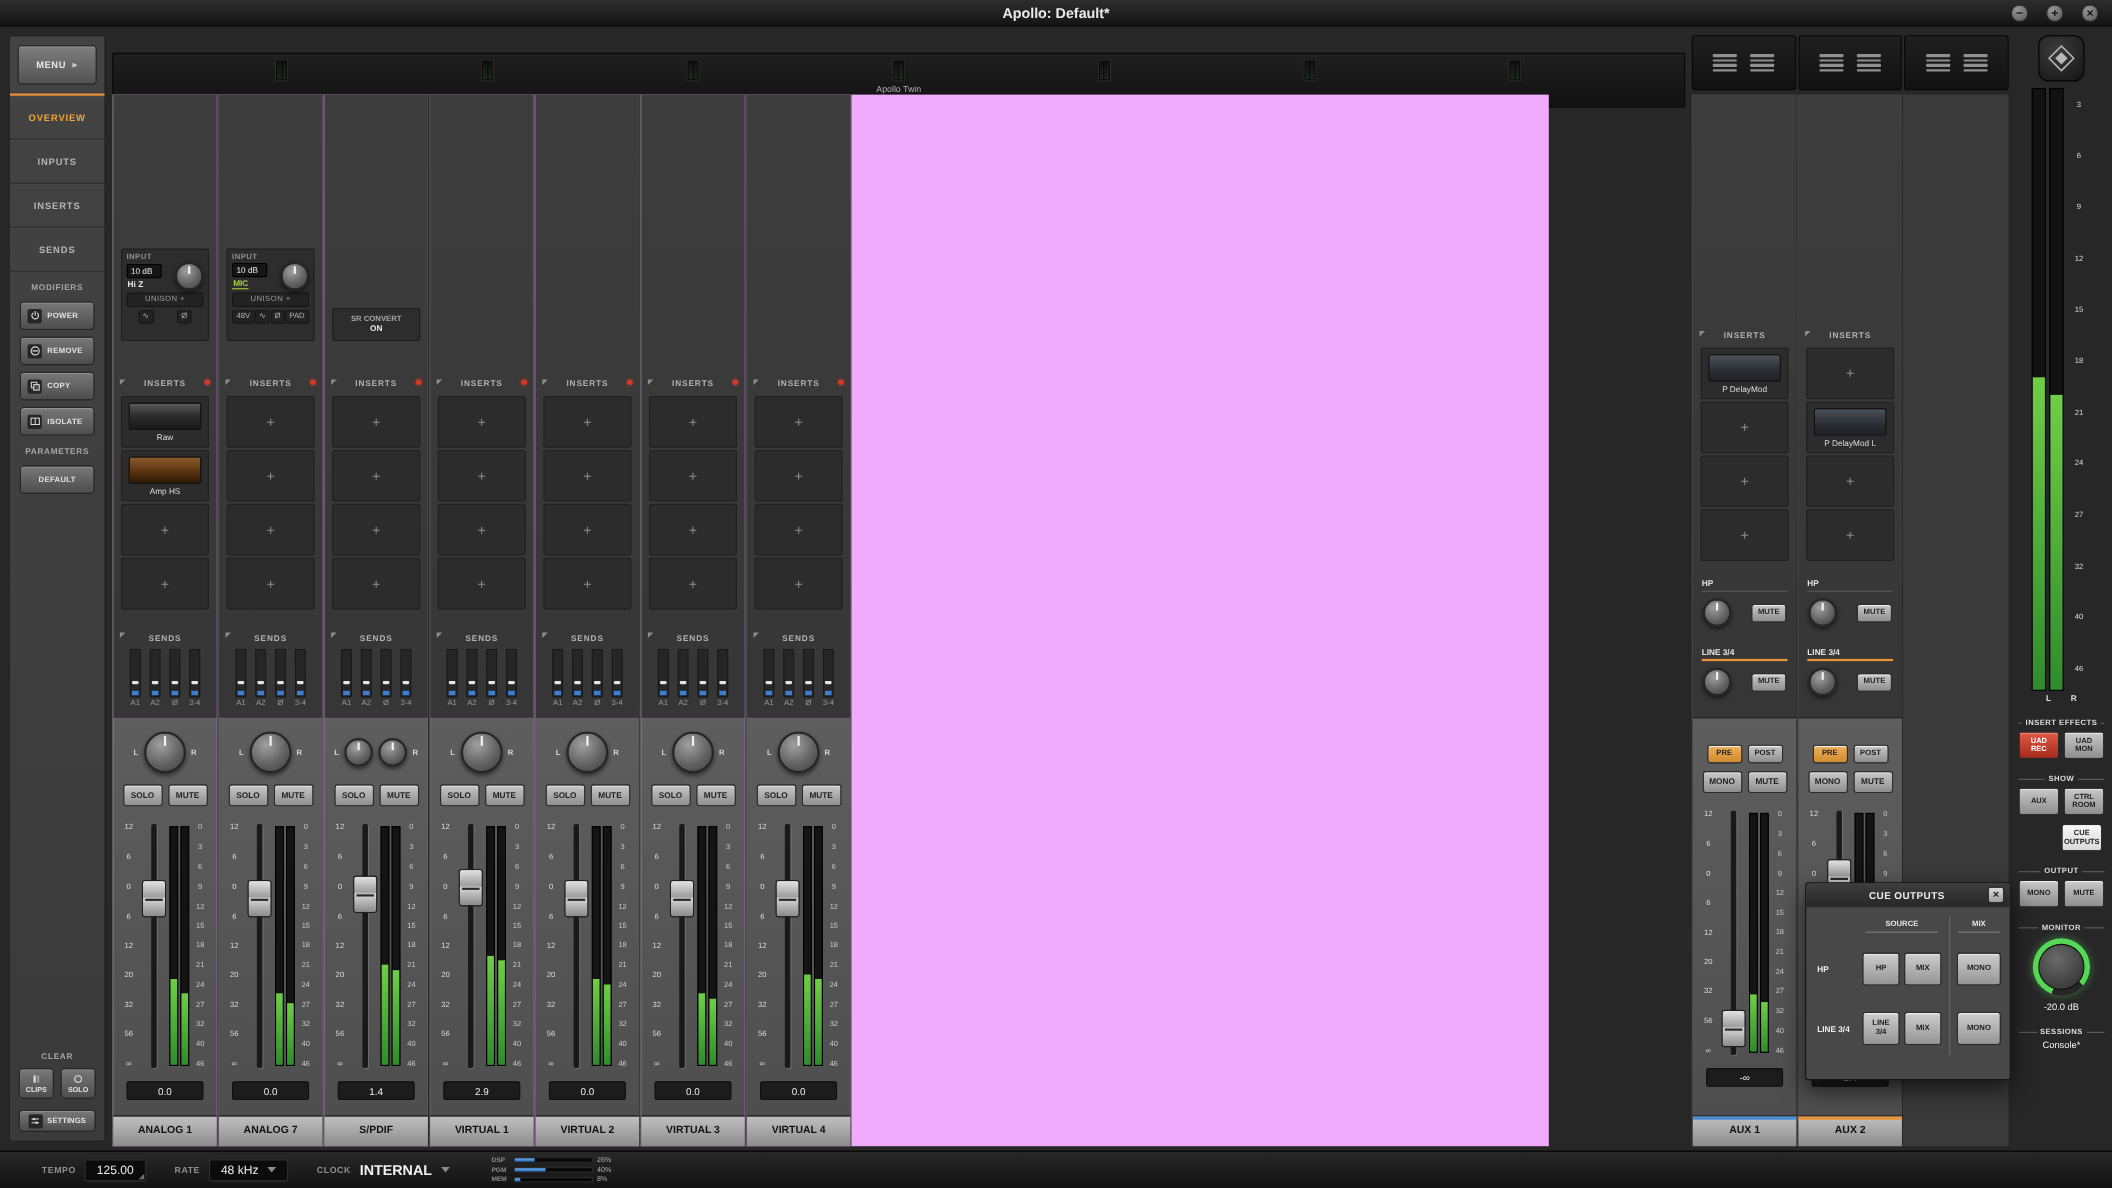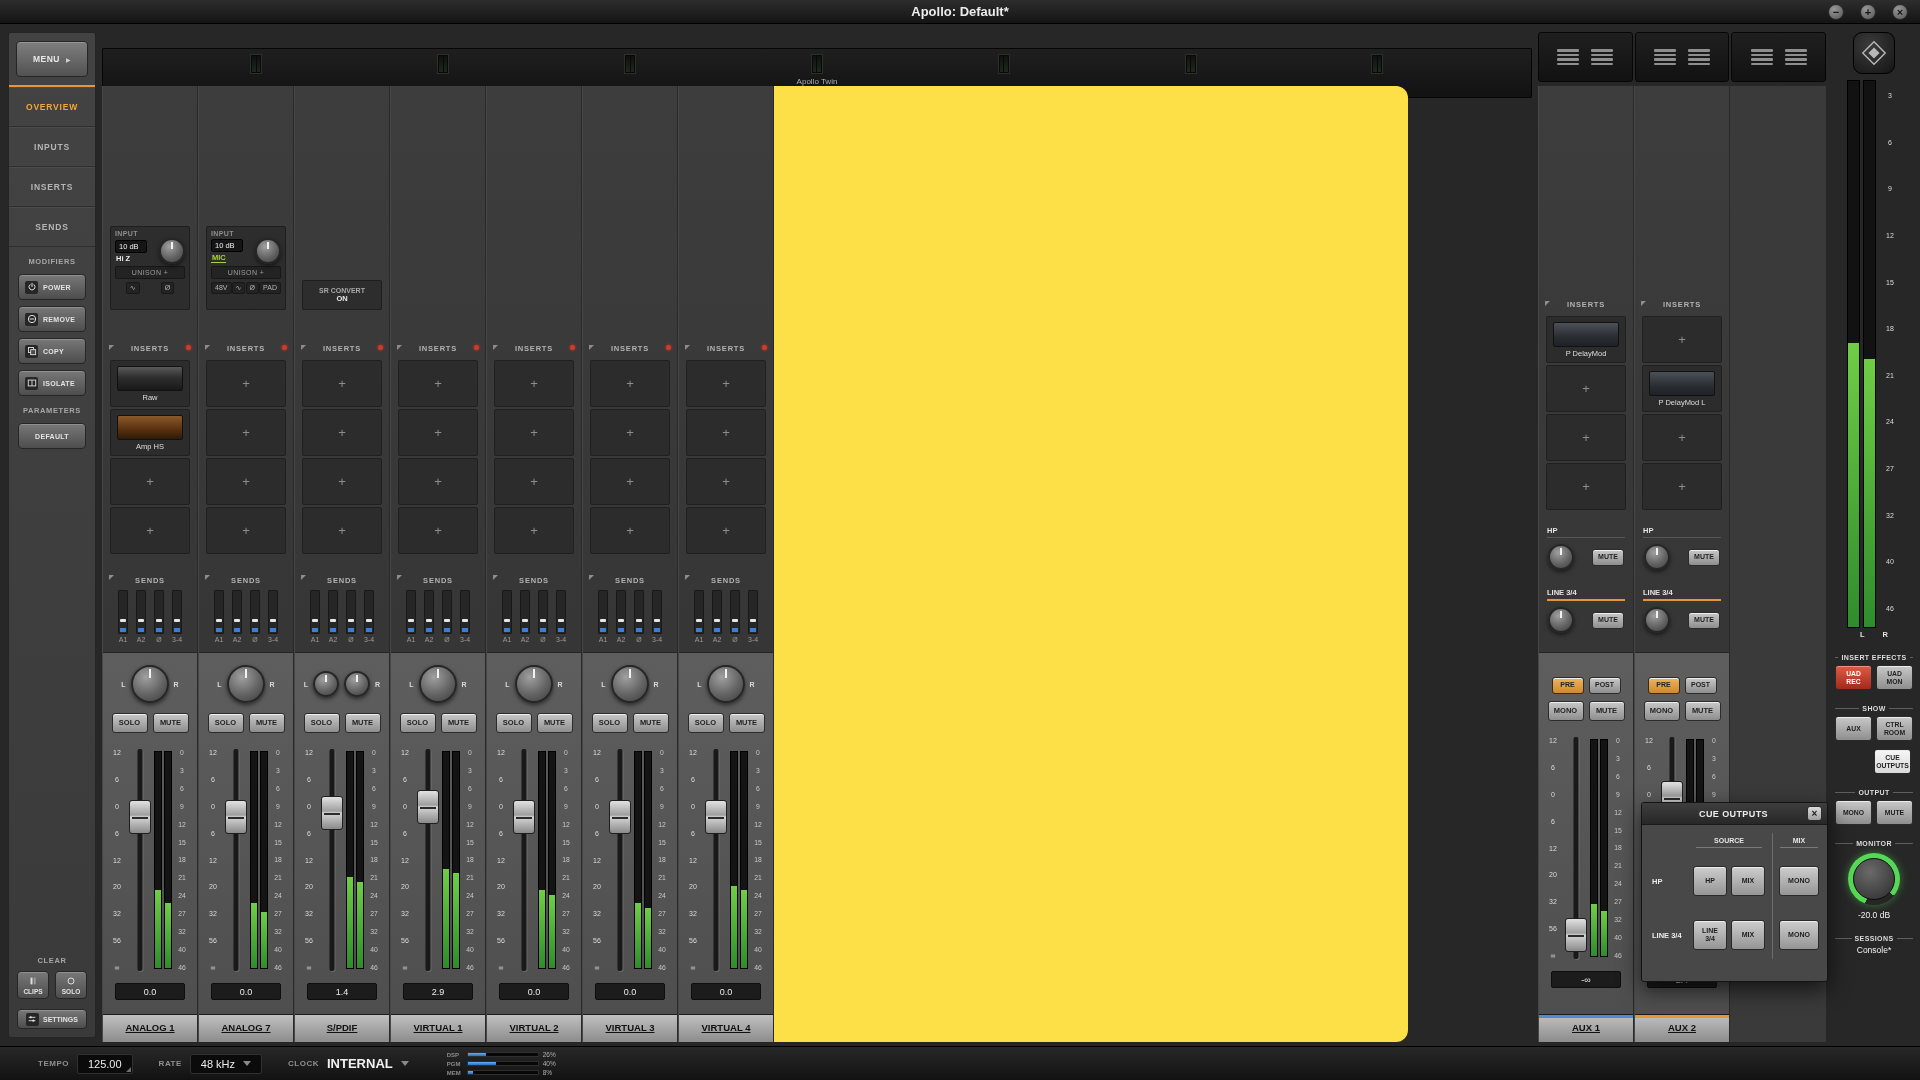--- a/index.html
+++ b/index.html
@@ -45,21 +45,21 @@
 
   
   .device-strip{position:absolute;left:102px;top:32px;width:1430px;height:50px;background:linear-gradient(#1f1f1f,#121212);
     border:1px solid #060606;border-radius:1px;display:flex;flex-direction:column;margin-top:16px;}
   .dev-meters{display:flex;justify-content:space-around;padding:5px 60px 0;}
   .dev-meter{width:12px;height:20px;background:#090909;border:1px solid #2e2e2e;display:flex;gap:1px;padding:1px;}
   .dev-meter i{flex:1;background:linear-gradient(to top,#1d2a1d,#101010);}
   .dev-label{text-align:center;font-size:8px;color:#b0b0b0;margin-top:3px;}
 
   
-  .main-area{position:absolute;left:102px;top:86px;width:1306px;height:956px;background:#fde047;border-radius:12px;}
+  .main-area{position:absolute;left:102px;top:86px;width:1306px;height:956px;background:#f0abfc;}
   .channels{display:flex;height:100%;}
   .channel{width:96px;height:100%;display:flex;flex-direction:column;border-right:1px solid #292929;border-left:1px solid #474747;}
   .ch-upper{height:566px;background:linear-gradient(#3d3d3d,#363636);display:flex;flex-direction:column;}
   .ch-lower{flex:1;background:linear-gradient(#5e5e5e,#4d4d4d);border-top:1px solid #242424;display:flex;flex-direction:column;}
 
   .input-area{height:224px;display:flex;flex-direction:column;justify-content:flex-end;padding:0 7px;}
   .input-block{height:84px;background:#2d2d2d;border:1px solid #1e1e1e;border-radius:2px;padding:3px 4px 2px;display:flex;flex-direction:column;}
   .ib-title{font-size:7px;color:#8f8f8f;font-weight:bold;letter-spacing:.4px;}
   .ib-row{display:flex;justify-content:space-between;align-items:center;margin-top:1px;}
   .ib-left{display:flex;flex-direction:column;gap:1px;}
@@ -128,21 +128,21 @@
   .fader-cap{position:absolute;left:50%;transform:translateX(-50%);width:22px;height:34px;border-radius:3px;
     background:linear-gradient(#e2e2e2,#9e9e9e 44%,#d5d5d5 50%,#8a8a8a);border:1px solid #1f1f1f;}
   .fader-cap::after{content:"";position:absolute;left:2px;right:2px;top:16px;height:2px;background:#2b2b2b;}
   .meter{display:flex;gap:2px;padding:8px 0 10px;}
   .mbar{width:8px;position:relative;background:#141414;border:1px solid #000;}
   .mfill{position:absolute;bottom:0;left:0;right:0;background:linear-gradient(to top,#2f8c2c,#6fce45);}
   .valbox{margin:4px 12px 0;height:17px;background:#1c1c1c;border:1px solid #0e0e0e;border-radius:2px;
     color:#ececec;font-size:9px;display:flex;align-items:center;justify-content:center;}
   .nameplate{margin-top:auto;height:28px;background:linear-gradient(#c0c0c0,#8c8c8c);border-top:1px solid #1c1c1c;
     color:#101010;font-size:9.5px;font-weight:bold;display:flex;align-items:center;justify-content:center;
-    position:relative;text-align:left;white-space:pre-line;line-height:1.1;text-decoration:underline;}
+    position:relative;text-align:left;white-space:pre-line;line-height:1.1;}
   .nameplate .accent{position:absolute;top:0;left:0;right:0;height:3px;}
 
   
   .aux-area{position:absolute;left:1538px;top:32px;width:288px;height:1010px;}
   .aux-tops{display:flex;gap:2px;height:50px;}
   .aux-top{flex:1;background:linear-gradient(#1f1f1f,#121212);border:1px solid #060606;border-radius:3px;
     display:flex;align-items:center;justify-content:center;gap:12px;}
   .burger{width:22px;height:16px;display:flex;flex-direction:column;justify-content:space-between;}
   .burger i{height:2.5px;background:#8f8f8f;border-radius:1px;}
   .aux-rack{display:flex;margin-top:4px;height:956px;background:#3a3a3a;}

